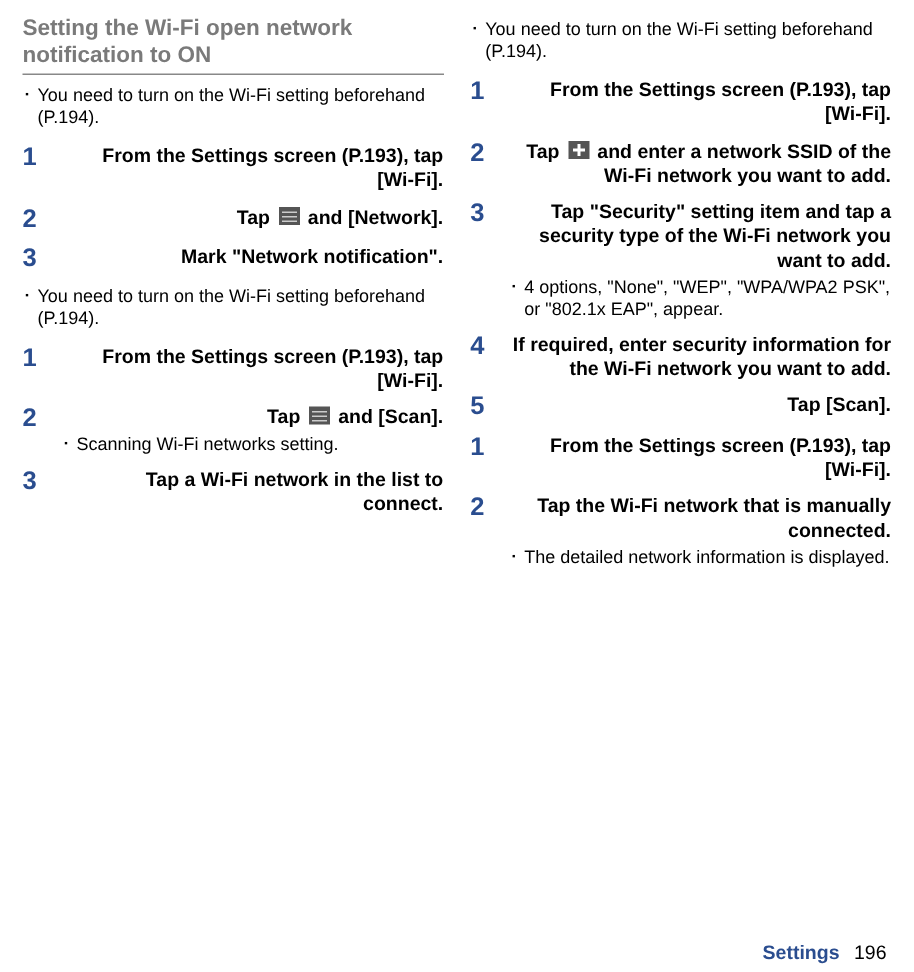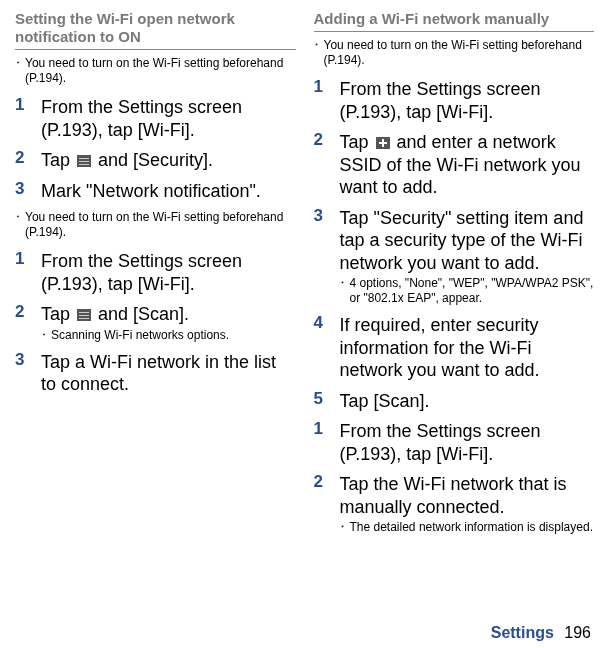--- a/index.html
+++ b/index.html
@@ -49,23 +49,24 @@
     font-size: 17px;
     color: #2a4d8f;
     width: 26px;
     flex-shrink: 0;
     line-height: 1.1;
   }
   .step .body {
     flex: 1;
   }
   .step .body .instr {
-    font-weight: normal;
-    font-size: 18px;
+    font-weight: bold;
+    font-size: 13px;
     line-height: 1.25;
+    text-align: right;
   }
   .step .body .sub {
     display: flex;
     font-weight: normal;
     font-size: 12px;
     margin-top: 2px;
     line-height: 1.25;
   }
   .step .body .sub .dot {
     width: 10px;
@@ -107,21 +108,21 @@
     content: "";
     position: absolute;
     background: #fff;
   }
   .plus-icon::before { top: 2px; bottom: 2px; left: 6px; width: 2px; }
   .plus-icon::after { left: 3px; right: 3px; top: 5px; height: 2px; }
   .footer {
     position: absolute;
     bottom: 6px;
     right: 18px;
-    font-size: 16px;
+    font-size: 13px;
   }
   .footer .label {
     font-weight: bold;
     color: #2a4d8f;
     margin-right: 6px;
   }
 </style>
 </head>
 <body>
 
@@ -137,21 +138,21 @@
     <div class="step">
       <div class="num">1</div>
       <div class="body">
           <div class="instr">From the Settings screen (P.193), tap [Wi-Fi].</div>
         </div>
     </div>
     <div class="step">
       <div class="num">2</div>
       <div class="body">
           <div class="instr">
-        <span>Tap </span><span class="menu-icon"><span class="line3"></span></span><span> and [Security].</span>
+        <span>Tap </span><span class="menu-icon"><span class="line3"></span></span><span> and [Network].</span>
       </div>
         </div>
     </div>
     <div class="step">
       <div class="num">3</div>
       <div class="body">
           <div class="instr">Mark "Network notification".</div>
         </div>
     </div>
 
@@ -166,35 +167,34 @@
         </div>
     </div>
     <div class="step">
       <div class="num">2</div>
       <div class="body">
         <div class="instr">
           <span>Tap </span><span class="menu-icon"><span class="line3"></span></span><span> and [Scan].</span>
         </div>
         <div class="sub">
           <span class="dot">･</span>
-          <span>Scanning Wi-Fi networks options.</span>
+          <span>Scanning Wi-Fi networks setting.</span>
         </div>
       </div>
     </div>
     <div class="step">
       <div class="num">3</div>
       <div class="body">
           <div class="instr">Tap a Wi-Fi network in the list to connect.</div>
         </div>
     </div>
   </div>
 
   <div class="col">
 
-    <div class="section-title">Adding a Wi-Fi network manually</div>
     <div class="bullet">
       <span class="dot">･</span>
       <span>You need to turn on the Wi-Fi setting beforehand (P.194).</span>
     </div>
     <div class="step">
       <div class="num">1</div>
       <div class="body">
           <div class="instr">From the Settings screen (P.193), tap [Wi-Fi].</div>
         </div>
     </div>

